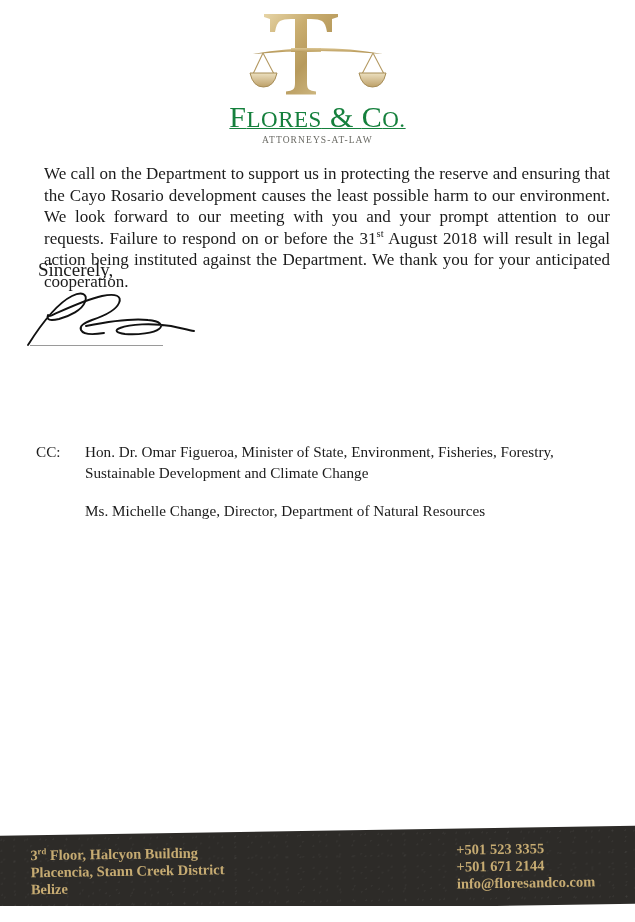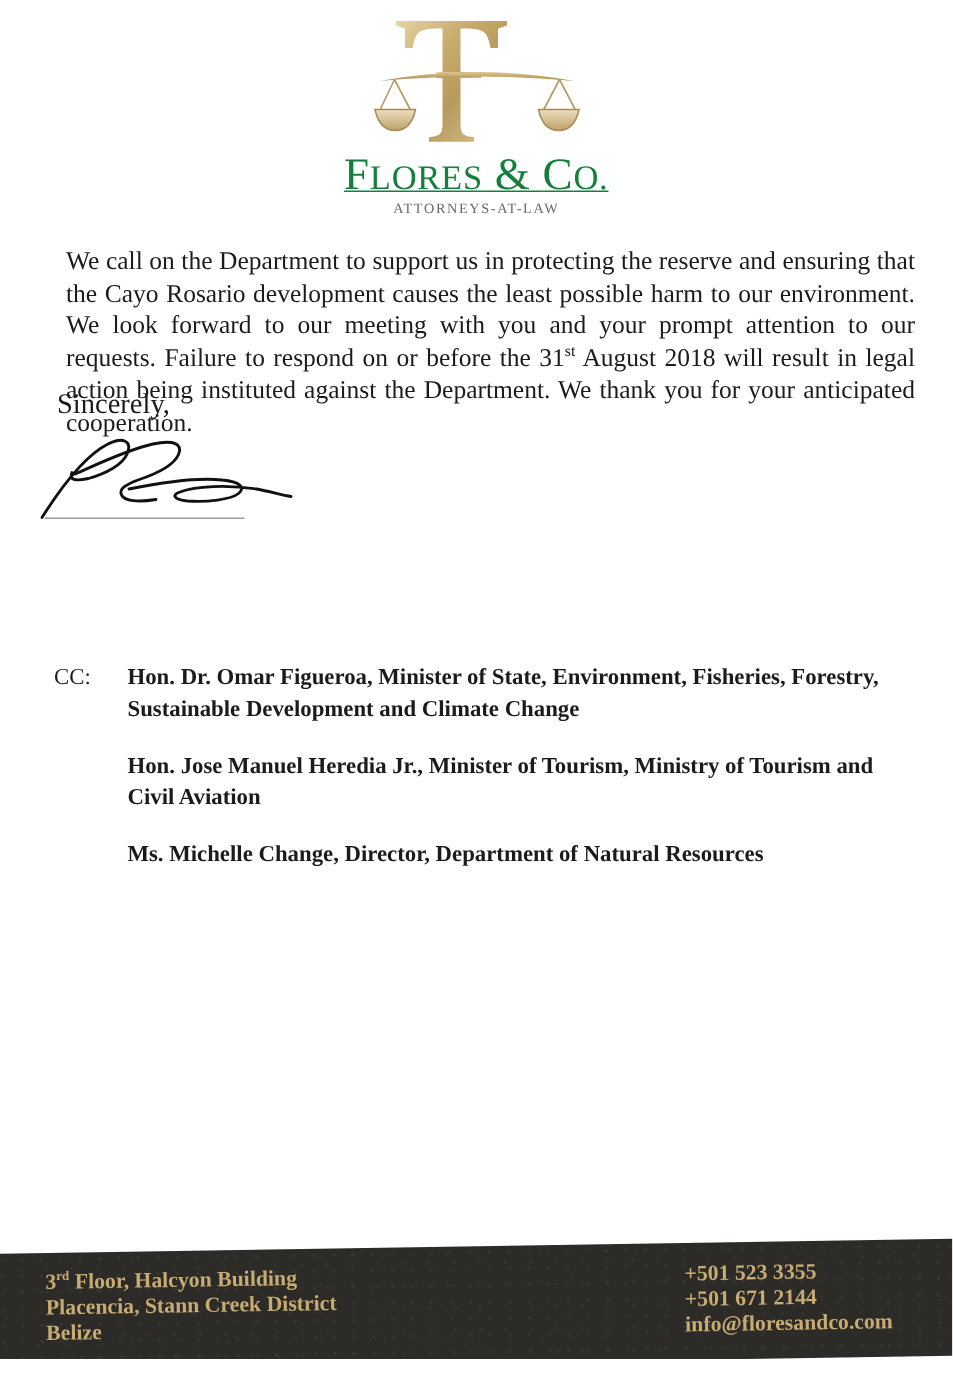--- a/index.html
+++ b/index.html
@@ -126,21 +126,20 @@
     position: absolute;
     top: 0;
     left: 0;
     font-size: 15.2px;
   }
   .cc-list {
     margin-left: 49px;
   }
   .cc-entry {
     margin-bottom: 18px;
-    font-weight: bold;
   }
   .cc-entry:last-child { margin-bottom: 0; }
 
   
   .footer-wrap {
     position: absolute;
     left: 0;
     bottom: 16px;
     width: 635px;
     height: 92px;
@@ -266,21 +265,20 @@
     </svg>
   </div>
 
   <div class="signature-rule"></div>
 
 
   <div class="cc-block">
     <div class="cc-label">CC:</div>
     <div class="cc-list">
       <div class="cc-entry">Hon. Dr. Omar Figueroa, Minister of State, Environment, Fisheries, Forestry, Sustainable Development and Climate Change</div>
-      <div class="cc-entry">Hon. Jose Manuel Heredia Jr., Minister of Tourism, Ministry of Tourism and Civil Aviation</div>
       <div class="cc-entry">Ms. Michelle Change, Director, Department of Natural Resources</div>
     </div>
   </div>
 
   <div class="footer-wrap">
     <div class="footer-bar"></div>
     <div class="footer-text">
       <div class="footer-left">
         <span class="f-line"><span>3</span><sup>rd</sup><span> Floor, Halcyon Building</span></span>
         <span class="f-line">Placencia, Stann Creek District</span>

